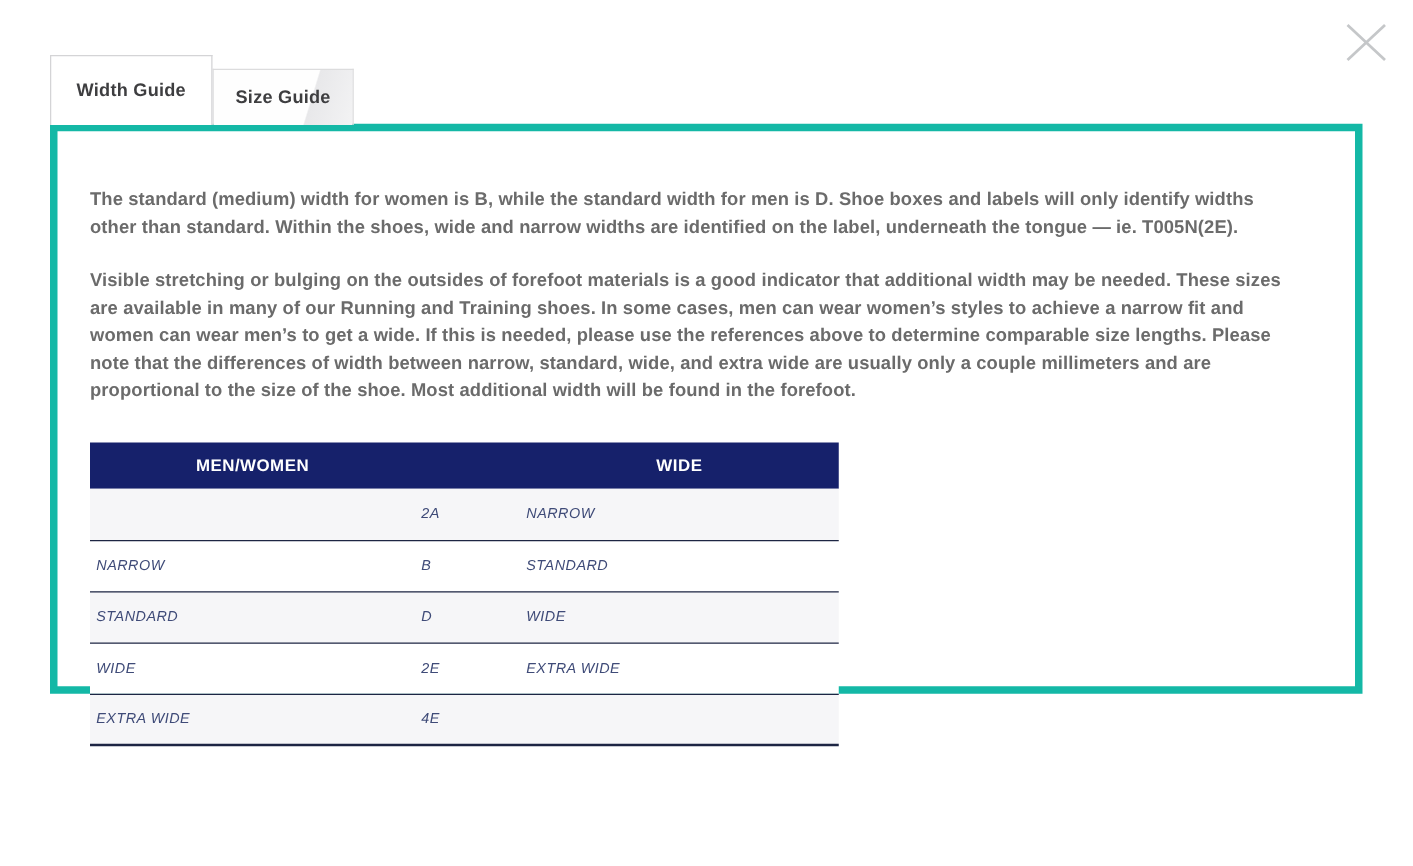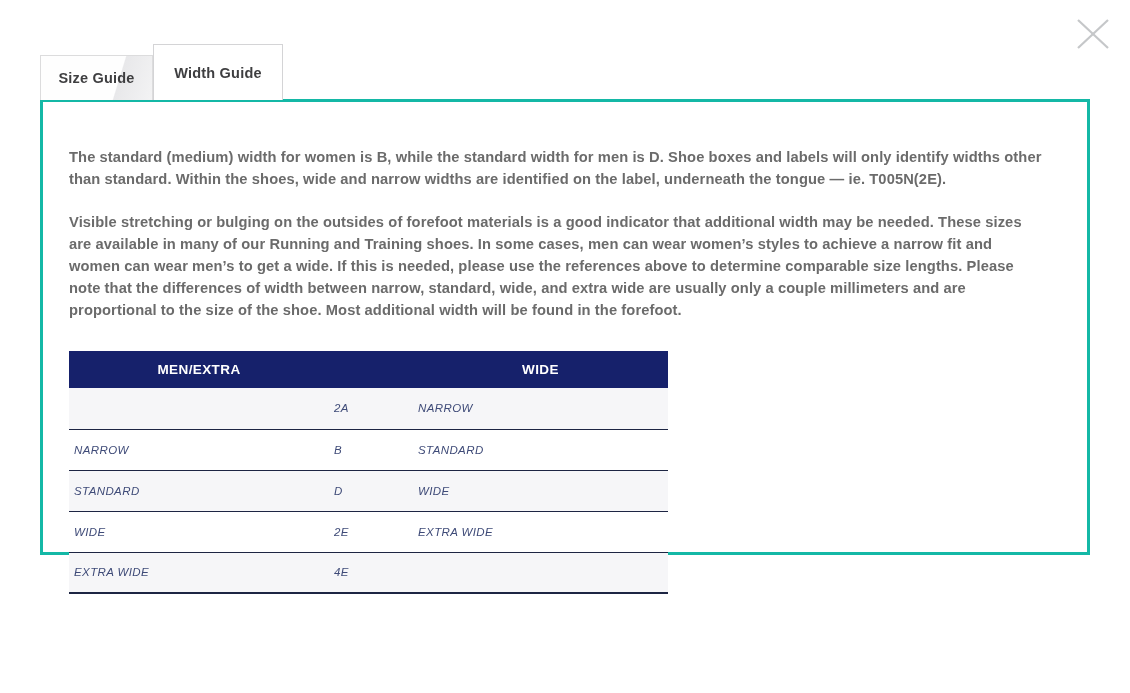--- a/index.html
+++ b/index.html
@@ -17,21 +17,21 @@
   .tab { display:flex; align-items:center; justify-content:center;
     font-weight:bold; font-size:14.5px; color:#3e3e40; cursor:pointer; letter-spacing:0.2px; }
   .tab-inactive { width:113px; height:45px;
     border:1px solid #dcdcdd; border-bottom:none;
     background:linear-gradient(107deg, #fefefe 68%, #e8e8ea 69%, #f3f3f4 100%); }
   .tab-active { width:130px; height:56px;
     border:1px solid #d4d4d6; border-bottom:none; background:#fff; }
 
   
   .panel { position:absolute; left:40px; top:99px; width:1050px; height:456px;
-    border:3px solid #14b8a6; background:#fff; z-index:2;
+    border:6px solid #14b8a6; background:#fff; z-index:2;
     padding:44px 45px 0 26px; }
   .panel p, .panel .qhead { color:#6b6b6b; font-size:14.7px; line-height:22px;
     font-weight:bold; letter-spacing:0.1px; }
   .para1 { margin-bottom:21px; }
   .qhead { }
 
   
   table.width-table { margin-top:30px; width:599px; border-collapse:collapse;
     table-layout:fixed; }
   .width-table th { height:37px; background:#16216b; color:#ffffff;
@@ -51,41 +51,41 @@
 <div class="stage">
 
   <button class="close-btn" aria-label="Close">
     <svg width="42" height="42" viewBox="0 0 42 42">
       <line x1="6" y1="8" x2="36" y2="36" stroke="#c5c7c9" stroke-width="2.2"></line>
       <line x1="36" y1="8" x2="6" y2="36" stroke="#c5c7c9" stroke-width="2.2"></line>
     </svg>
   </button>
 
   <div class="tabs">
+    <div class="tab tab-active">
+      <span>Width Guide</span>
+    </div>
     <div class="tab tab-inactive">
       <span>Size Guide</span>
-    </div>
-    <div class="tab tab-active">
-      <span>Width Guide</span>
     </div>
   </div>
 
   <div class="panel">
     <p class="para1">The standard (medium) width for women is B, while the standard width for men is D. Shoe boxes and labels will only identify widths other than standard. Within the shoes, wide and narrow widths are identified on the label, underneath the tongue — ie. T005N(2E).</p>
     <p>Visible stretching or bulging on the outsides of forefoot materials is a good indicator that additional width may be needed. These sizes are available in many of our Running and Training shoes. In some cases, men can wear women’s styles to achieve a narrow fit and women can wear men’s to get a wide. If this is needed, please use the references above to determine comparable size lengths. Please note that the differences of width between narrow, standard, wide, and extra wide are usually only a couple millimeters and are proportional to the size of the shoe. Most additional width will be found in the forefoot.</p>
 
     <table class="width-table">
       <colgroup>
           <col class="c1">
           <col class="c2">
           <col class="c3">
         </colgroup>
       <thead>
         <tr>
-          <th>MEN/EXTRA</th>
+          <th>MEN/WOMEN</th>
           <th></th>
           <th>WIDE</th>
         </tr>
       </thead>
       <tbody id="width-table-body">
           <tr>
             <td></td>
             <td>2A</td>
             <td>NARROW</td>
           </tr>

